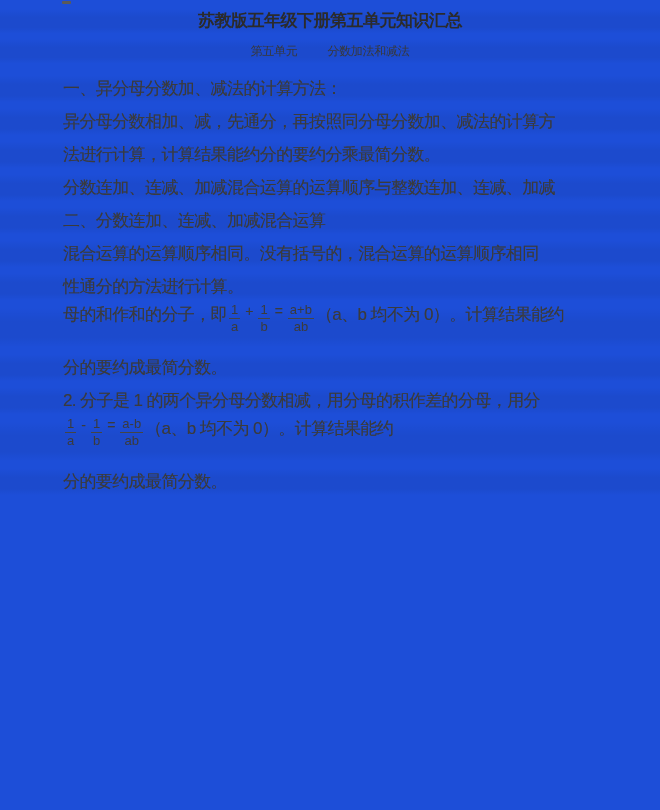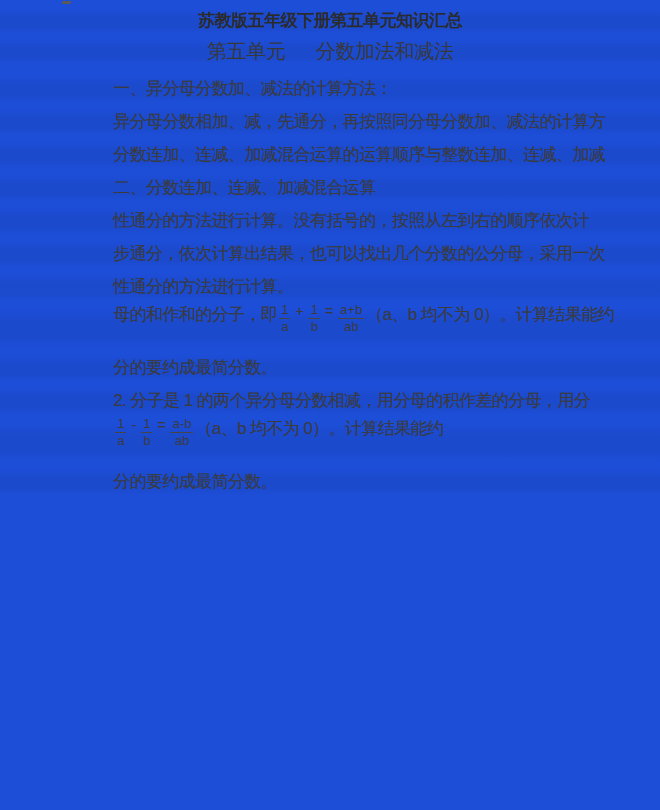--- a/index.html
+++ b/index.html
@@ -38,31 +38,31 @@
     height: 30px; line-height: 30px;
     text-align: center;
     font-size: 17px;
     font-weight: bold;
     color: #2b2b2b;
     letter-spacing: -0.5px;
   }
   .subtitle-row {
     height: 30px; line-height: 30px;
     text-align: center;
-    font-size: 20px;
+    font-size: 12px;
     color: #383838;
     letter-spacing: -0.3px;
   }
   .subtitle-gap { display: inline-block; width: 30px; }
   .spacer { height: 6px; }
   .row {
     box-sizing: border-box;
     width: 660px; height: 33px;
     line-height: 33px;
-    padding-left: 113px;
+    padding-left: 63px;
     font-size: 17px;
     letter-spacing: -0.6px;
     white-space: nowrap;
     text-shadow: 0 0 0.6px rgba(60,60,60,0.45);
   }
   .row.formula {
     height: 48px;
     display: flex;
     align-items: flex-start;
     line-height: normal;
@@ -98,25 +98,25 @@
   <div class="stack">
 
     <div class="title-row band">苏教版五年级下册第五单元知识汇总</div>
 
     <div class="subtitle-row band"><span>第五单元</span><span class="subtitle-gap"></span><span>分数加法和减法</span></div>
 
     <div class="spacer"></div>
 
     <div class="row band">一、异分母分数加、减法的计算方法：</div>
     <div class="row band">异分母分数相加、减，先通分，再按照同分母分数加、减法的计算方</div>
+    <div class="row band">法进行计算，计算结果能约分的要约分乘最简分数。</div>
 
     <div class="row band">分数连加、连减、加减混合运算的运算顺序与整数连加、连减、加减</div>
     <div class="row band">二、分数连加、连减、加减混合运算</div>
-    <div class="row band">性通分的方法进行计算。没有括号的，按照从左到右的顺序依次计</div>
-    <div class="row band">步通分，依次计算出结果，也可以找出几个分数的公分母，采用一次</div>
+    <div class="row band">混合运算的运算顺序相同。没有括号的，混合运算的运算顺序相同</div>
     <div class="row band">性通分的方法进行计算。</div>
 
 
 
     <div class="row band formula">
       <span class="ftext">母的和作和的分子，即</span>
       <span class="frac">
           <span class="fnum">1</span>
           <span class="fbar"></span>
           <span class="fden">a</span>

